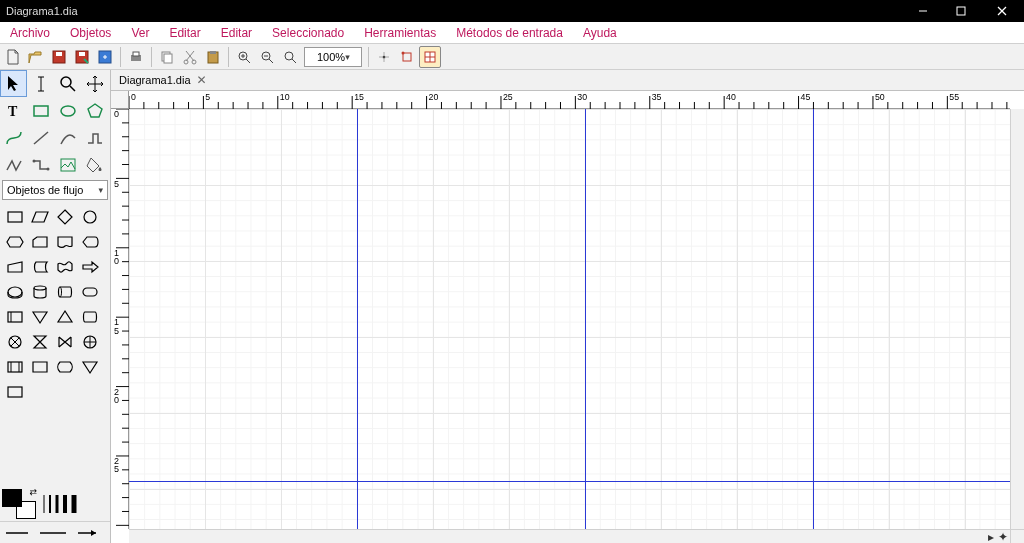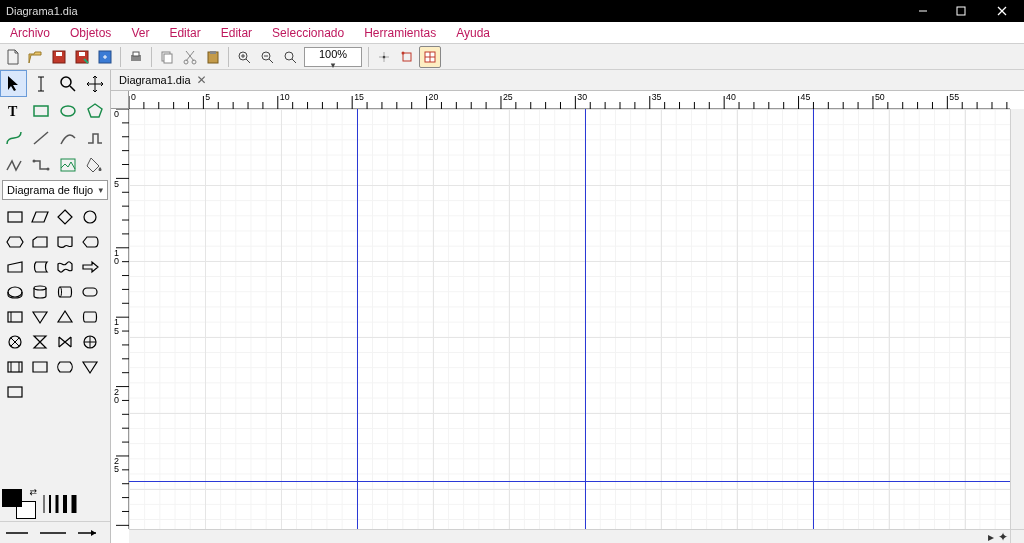--- a/index.html
+++ b/index.html
@@ -13,21 +13,21 @@
 
   
   .menubar { background:#fff; height:22px; display:flex; align-items:stretch; border-bottom:1px solid #d0d0d0; user-select:none; }
   .menubar .menu-item { padding:3px 10px 2px 10px; font-size:12px; color:#be185d; line-height:16px; }
 
   
   .toolbar { height:26px; background:#f1f1f1; display:flex; align-items:center; padding:1px 2px; gap:1px; border-bottom:1px solid #d0d0d0; }
   .tbtn { width:22px; height:22px; display:flex; align-items:center; justify-content:center; border-radius:2px; }
   .tbtn svg { width:16px; height:16px; }
   .sep { width:1px; height:20px; background:#c0c0c0; margin:0 3px; }
-  .zoom-combo { height:20px; width:58px; border:1px solid #999; background:#fff; display:flex; align-items:center; padding:0 4px; font-size:11px; justify-content:space-between; margin:0 2px;flex-direction:column; }
+  .zoom-combo { height:20px; width:58px; border:1px solid #999; background:#fff; display:flex; align-items:center; padding:0 12px; font-size:11px; justify-content:space-between; margin:0 2px; }
   .zoom-combo .chev { font-size:9px; color:#444; }
   .tbtn.boxed { border:1px solid #888; padding:1px; width:22px; height:22px; background:#fdeec3; }
 
   
   .workarea { display:flex; height:calc(543px - 22px - 22px - 26px); }
 
   
   .left { width:111px; display:flex; flex-direction:column; border-right:1px solid #c0c0c0; background:#f1f1f1; }
 
   .tool-grid { display:grid; grid-template-columns:repeat(4, 27px); grid-auto-rows:27px; gap:0; padding:0; }
@@ -114,20 +114,21 @@
 </div>
 
 <div class="menubar">
   <div class="menu-item">Archivo</div>
   <div class="menu-item">Objetos</div>
   <div class="menu-item">Ver</div>
   <div class="menu-item">Editar</div>
   <div class="menu-item">Editar</div>
   <div class="menu-item">Seleccionado</div>
   <div class="menu-item">Herramientas</div>
+  <div class="menu-item">Métodos de entrada</div>
   <div class="menu-item">Ayuda</div>
 </div>
 
 <div class="toolbar">
   <div class="tbtn">
       <svg>
         <path d="M3 1h7l3 3v11H3z" fill="none" stroke="#555" stroke-width="1"></path>
         <path d="M10 1v3h3" fill="none" stroke="#555"></path>
       </svg>
     </div>
@@ -317,21 +318,21 @@
         </div>
       <div class="tool-cell">
           <svg>
             <path d="M6 3l8 8-6 6-6-6z" fill="none" stroke="#555"></path>
             <path d="M15 12c2 2 2 4 0 4s-2-2 0-4z" fill="#555"></path>
           </svg>
         </div>
     </div>
 
     <div class="shape-combo">
-      <span>Diagrama de flujo</span>
+      <span>Objetos de flujo</span>
       <span class="chev">▾</span>
     </div>
 
     <div class="shape-grid">
       <div class="shape-cell">
           <svg>
             <rect x="3" y="5" width="14" height="10" fill="none" stroke="#000" stroke-width="1.2"></rect>
           </svg>
         </div>
       <div class="shape-cell">

